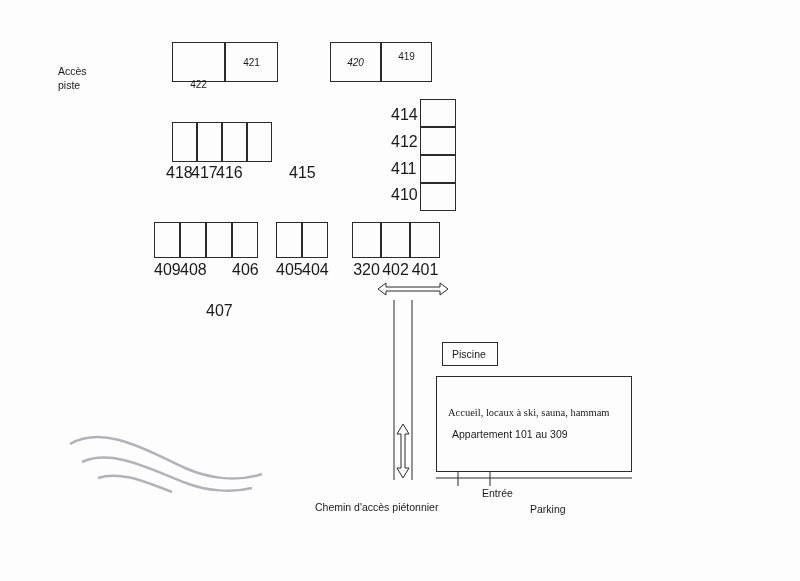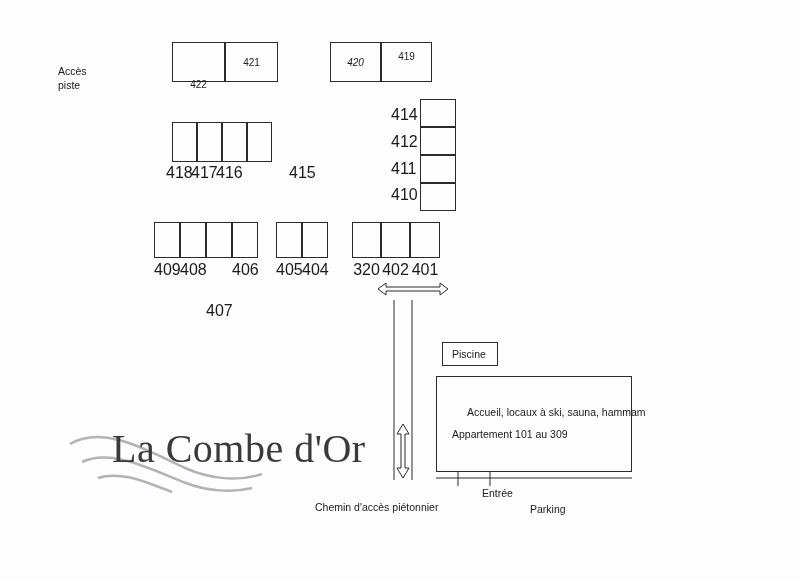--- a/index.html
+++ b/index.html
@@ -134,21 +134,21 @@
   <div class="unit" style="left:381px; top:222px; width:29px; height:36px;"></div>
   <div class="unit" style="left:410px; top:222px; width:30px; height:36px;"></div>
   <div class="unit-label" style="left:352px; top:261px; width:29px;">320</div>
   <div class="unit-label" style="left:381px; top:261px; width:29px;">402</div>
   <div class="unit-label" style="left:410px; top:261px; width:30px;">401</div>
 
   <div class="box" style="left:442px; top:342px; width:56px; height:24px;"></div>
   <div class="plain-text" style="left:452px; top:348px;">Piscine</div>
 
   <div class="box" style="left:436px; top:376px; width:196px; height:96px;"></div>
-  <div class="multi-text" style="left:467px; top:405px;">Accueil, locaux à ski, sauna, hammam</div>
+  <div class="multi-text" style="left:448px; top:405px;font-family:Liberation Serif, serif;">Accueil, locaux à ski, sauna, hammam</div>
   <div class="multi-text" style="left:452px; top:427px;">Appartement 101 au 309</div>
 
   <svg class="overlay" viewBox="0 0 800 581">
 
     <g stroke="#2b2b2b" stroke-width="1" fill="none">
       <path d="M386 283 L378 289 L386 295 L386 291 L440 291 L440 295 L448 289 L440 283 L440 287 L386 287 Z"></path>
     </g>
 
     <line x1="394" y1="300" x2="394" y2="480" stroke="#2b2b2b" stroke-width="1"></line>
     <line x1="412" y1="300" x2="412" y2="480" stroke="#2b2b2b" stroke-width="1"></line>
@@ -166,15 +166,14 @@
       <path d="M70 444 C105 424, 150 452, 185 468 C210 479, 238 482, 262 474"></path>
       <path d="M82 462 C112 448, 152 470, 186 483 C206 491, 232 493, 252 488"></path>
       <path d="M98 478 C122 470, 150 484, 172 492"></path>
     </g>
   </svg>
 
   <div class="plain-text" style="left:454px; top:487px;margin-left:28px;">Entrée</div>
   <div class="plain-text" style="left:530px; top:503px;">Parking</div>
   <div class="plain-text" style="left:315px; top:501px;">Chemin d'accès piétonnier</div>
 
-  <div class="logo" style="left:112px; top:425px;">La Combe d'Or</div>
 
 </div>
 
 </body></html>

